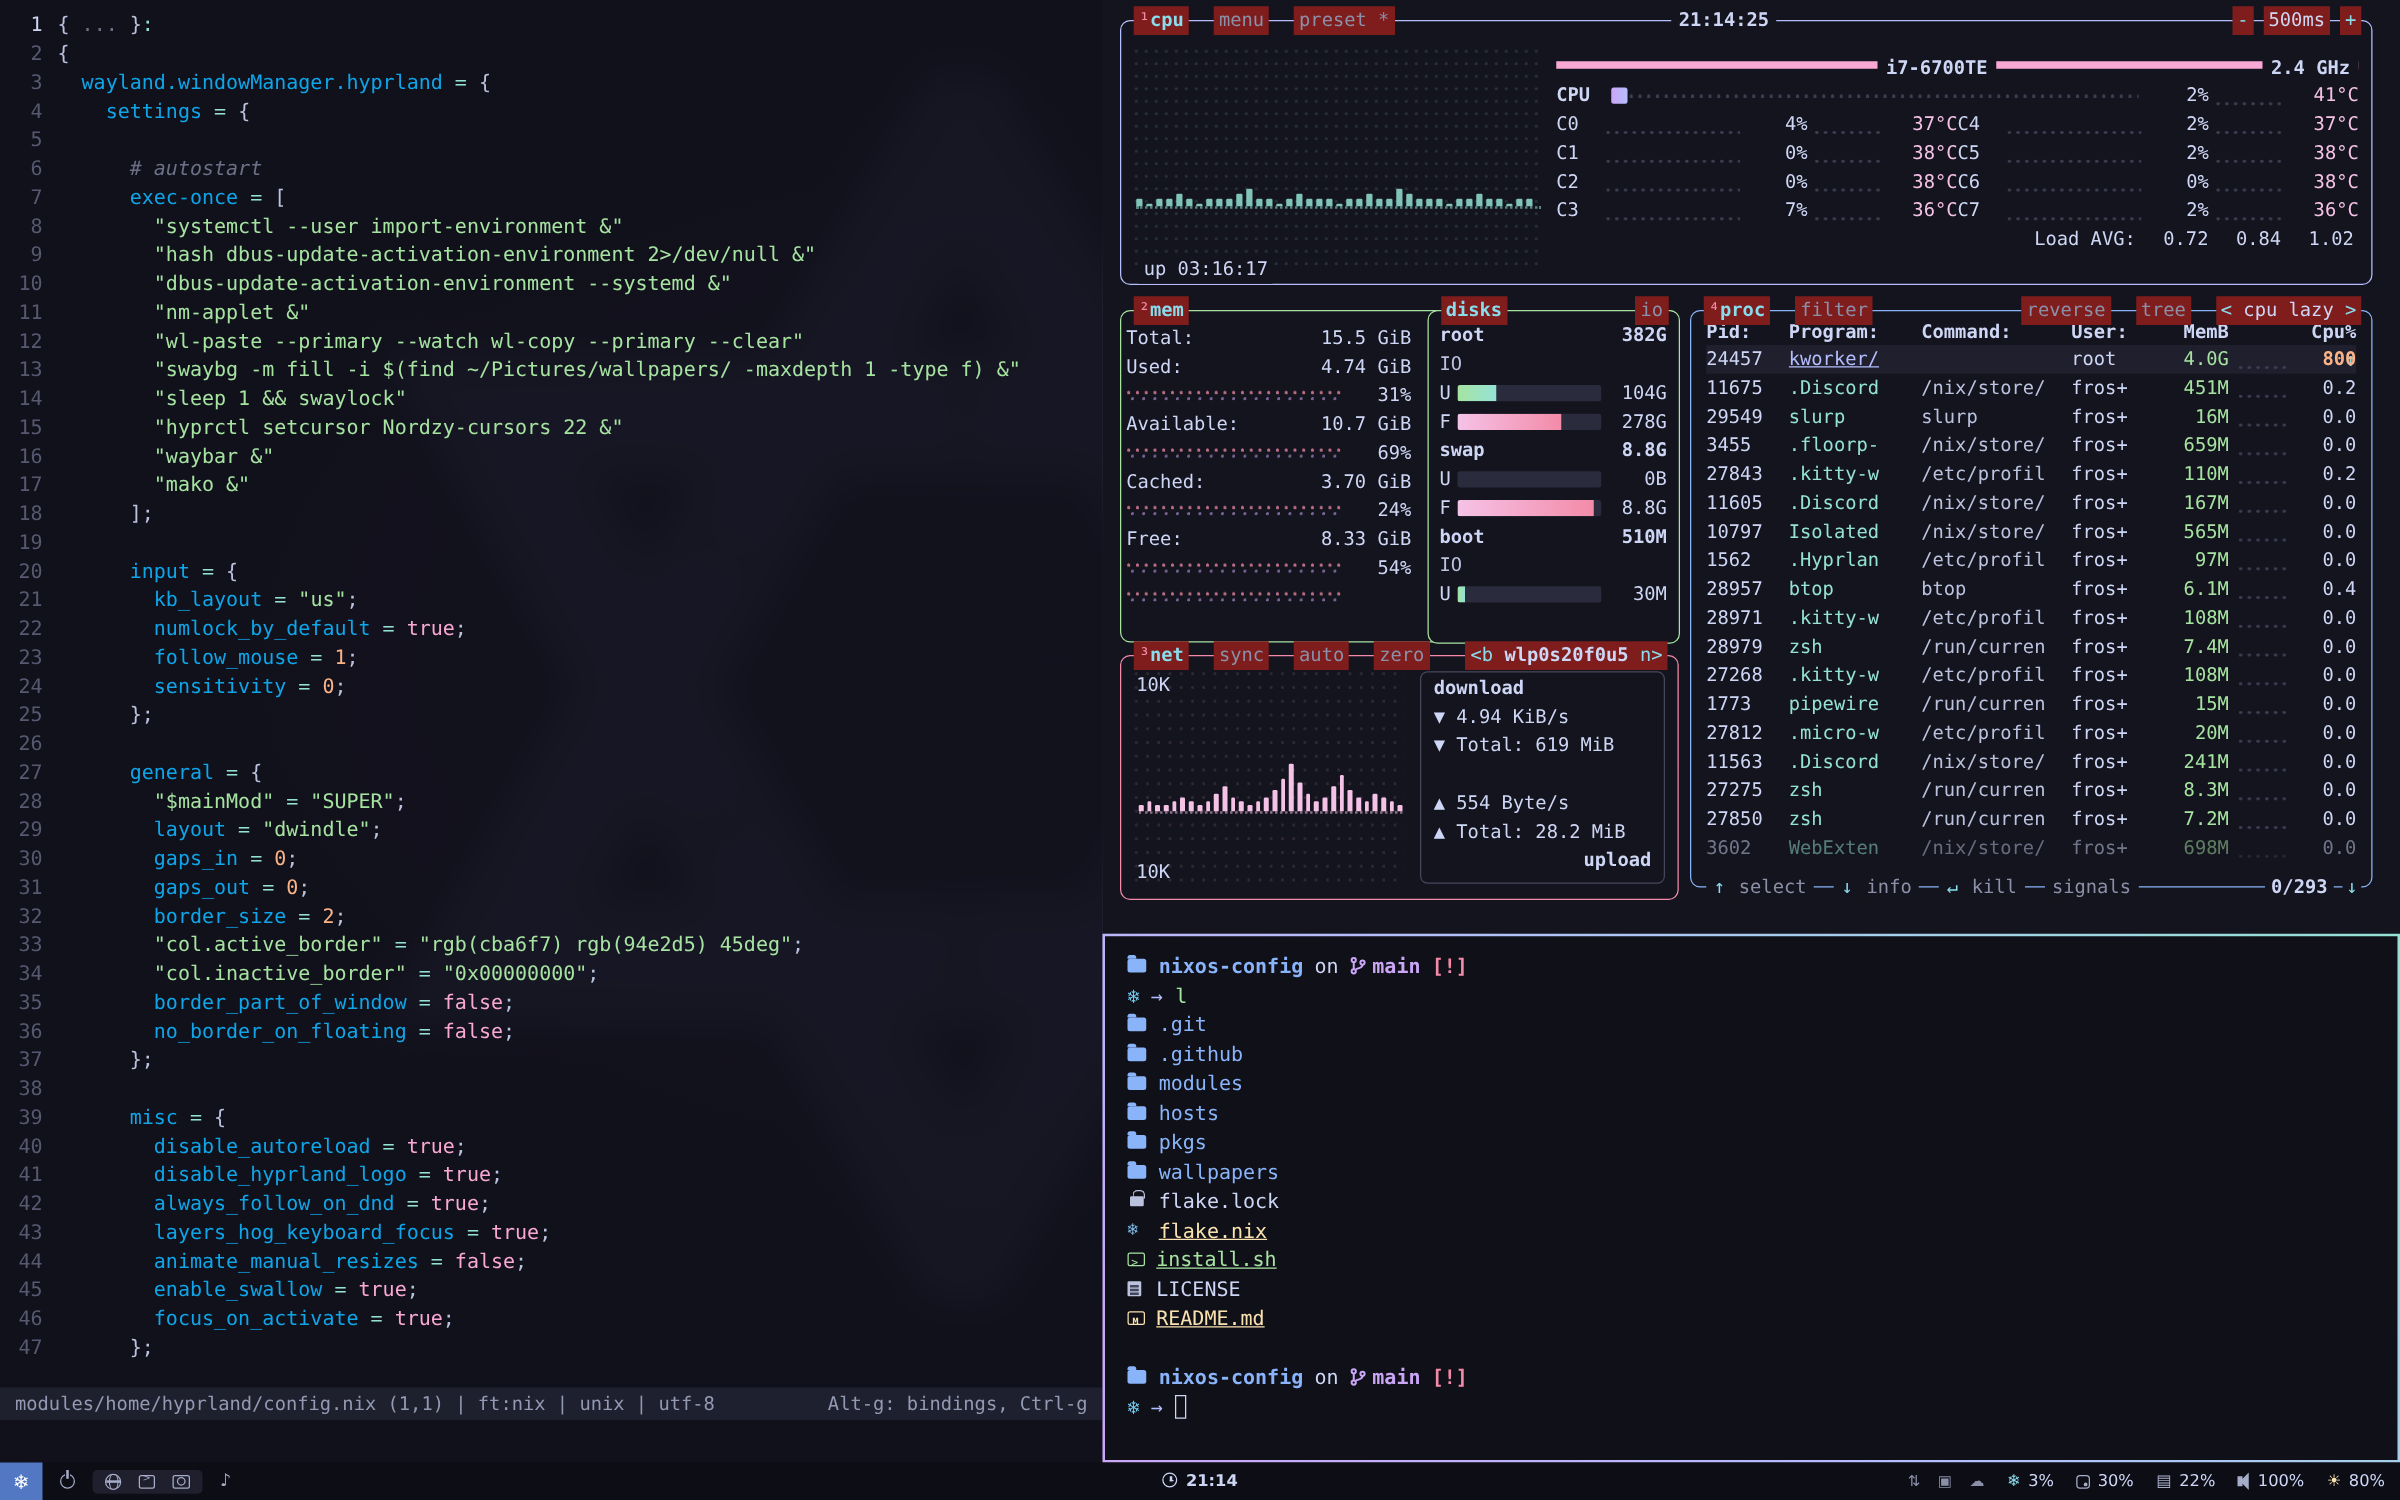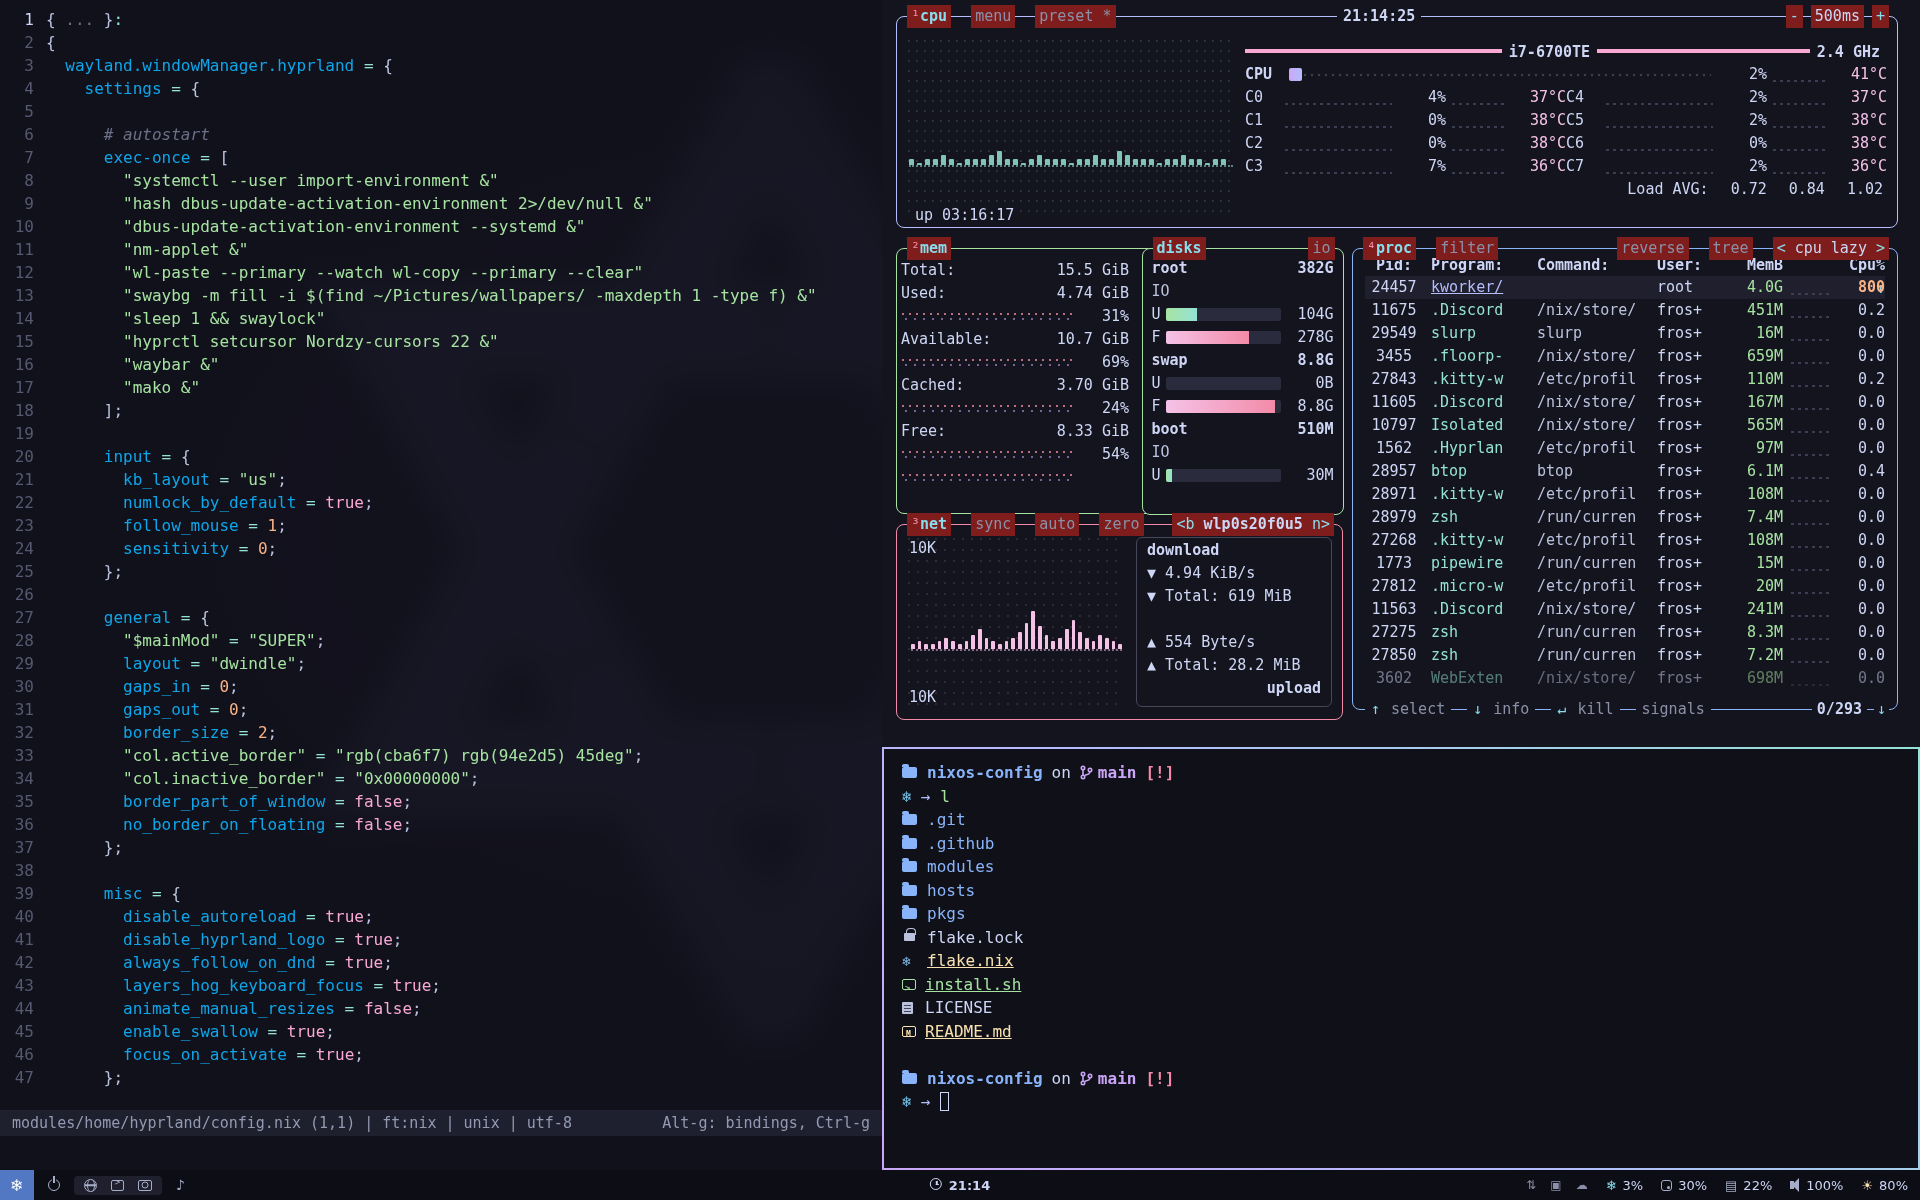--- a/index.html
+++ b/index.html
@@ -32,21 +32,21 @@
 .bnum{color:#f38ba8}.btitle{color:#89dceb;font-weight:bold}
 .optlab{color:#8b90a8}
 
 .cpu-time{position:absolute;top:-12px;left:44%;background:#14141e;padding:0 6px;font-weight:bold}
 .cpu-int{display:flex;gap:8px}.cpu-int .pm{color:#89dceb}
 .cpu-left{position:absolute;left:10px;top:22px;width:328px;bottom:12px;background-image:radial-gradient(circle at 2px 2px,rgba(148,226,213,.14) 1px,transparent 1.3px);background-size:8px 10px}
 .cpu-graph{position:absolute;left:2px;right:2px;bottom:48px;height:42px;display:flex;align-items:flex-end;gap:3px;border-bottom:2px dotted rgba(148,226,213,.55)}
 .gbar{width:5px;background:#94e2d5;opacity:.85;border-radius:1px 1px 0 0}
 .cpu-uptime{position:absolute;left:14px;bottom:0;background:#14141e;padding:0 4px}
 .cpu-panel{position:absolute;left:348px;right:10px;top:20px}
-.panel-top{position:relative;height:0;border-top:4px solid #f9a8d4;margin:12px 0 10px}
+.panel-top{position:relative;height:0;border-top:6px solid #f9a8d4;margin:12px 0 10px}
 .panel-top .model{position:absolute;top:-12px;left:40%;background:#14141e;padding:0 7px;font-weight:bold}
 .panel-top .freq{position:absolute;top:-12px;right:0;background:#14141e;padding:0 7px;font-weight:bold}
 .cpurow{display:flex;align-items:center;height:23px}
 .cpurow .clabel{width:42px;font-weight:bold}
 .cpumeter{flex:1;height:13px;position:relative;margin:0 10px 0 2px;background-image:radial-gradient(circle at 2px 7px,#3b3d52 1.3px,transparent 1.6px);background-size:7px 13px;border-radius:2px}
 .cpufill{position:absolute;left:0;top:0;bottom:0;width:3%;background:linear-gradient(90deg,#cba6f7,#b4befe);border-radius:2px}
 .cpct{width:46px;text-align:right}.ctemp{width:54px;text-align:right;color:#f5c2e7}
 .lead{flex:1;height:7px;margin:10px 8px 0 6px;background-image:radial-gradient(circle at 1.5px 5px,#3b3d52 1.2px,transparent 1.5px);background-size:7px 7px}
 .lead2{flex:none;width:52px}
 .core-row{display:flex;height:23px}
@@ -79,21 +79,21 @@
 .net-panel{position:absolute;right:10px;top:12px;bottom:12px;width:196px;border:1.5px solid #45475a;border-radius:6px;padding:1px 10px;background:#14141e}
 .np-line{height:23px;display:flex;align-items:center}
 .np-title{font-weight:bold}
 .np-up{justify-content:flex-end;font-weight:bold}
 
 .proc-head{display:grid;grid-template-columns:58px 98px 112px 60px 58px 1fr 48px;column-gap:8px;padding:5px 12px 0 12px;font-weight:bold;height:27px}
 .proc-list{padding:0 12px}
 .prow{display:grid;grid-template-columns:58px 98px 112px 60px 58px 1fr 48px;column-gap:8px;height:23px;align-items:center}
 .prow.sel{background:rgba(180,190,254,.07)}
 .prow.dimrow{opacity:.5}
-.c-pid,.h-pid{text-align:center}
+.c-pid,.h-pid{text-align:left}
 .c-prog{color:#94e2d5;overflow:hidden;white-space:nowrap}
 .prow.sel .c-prog{color:#b4befe;text-decoration:underline}
 .c-cmd{color:#bac2de;overflow:hidden;white-space:nowrap}
 .c-user{overflow:hidden;white-space:nowrap}
 .c-mem,.h-mem{text-align:right;color:#a6e3a1}
 .h-mem{color:#cdd6f4}
 .c-cpu,.h-cpu{text-align:right}
 .c-cpu.hot{color:#fab387;font-weight:bold}
 .plead{margin:10px 0 0 0}
 .scrollmark{color:#89dceb}
@@ -815,20 +815,24 @@
           </div>
           <div class="tline">
             <span class="fic fic-dir"></span>
             <span class="fname fn-dir">hosts</span>
           </div>
           <div class="tline">
             <span class="fic fic-dir"></span>
             <span class="fname fn-dir">pkgs</span>
           </div>
           <div class="tline">
+            <span class="fic fic-dir"></span>
+            <span class="fname fn-dir">wallpapers</span>
+          </div>
+          <div class="tline">
             <span class="fic fic-lock"></span>
             <span class="fname fn-lock">flake.lock</span>
           </div>
           <div class="tline">
             <span class="fic fic-nix">❄</span>
             <span class="fname fn-nix">flake.nix</span>
           </div>
           <div class="tline">
             <span class="fic fic-script"></span>
             <span class="fname fn-script">install.sh</span>

